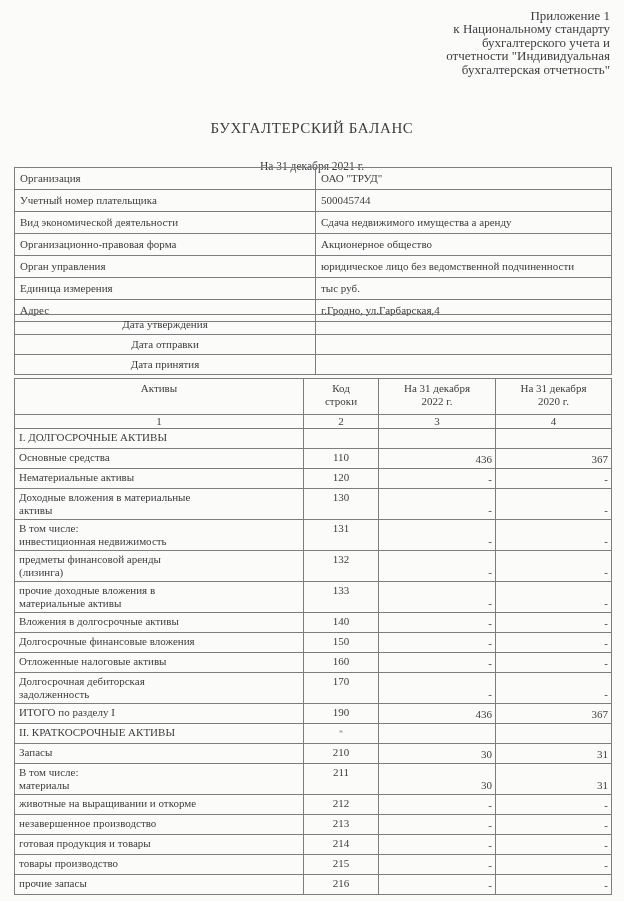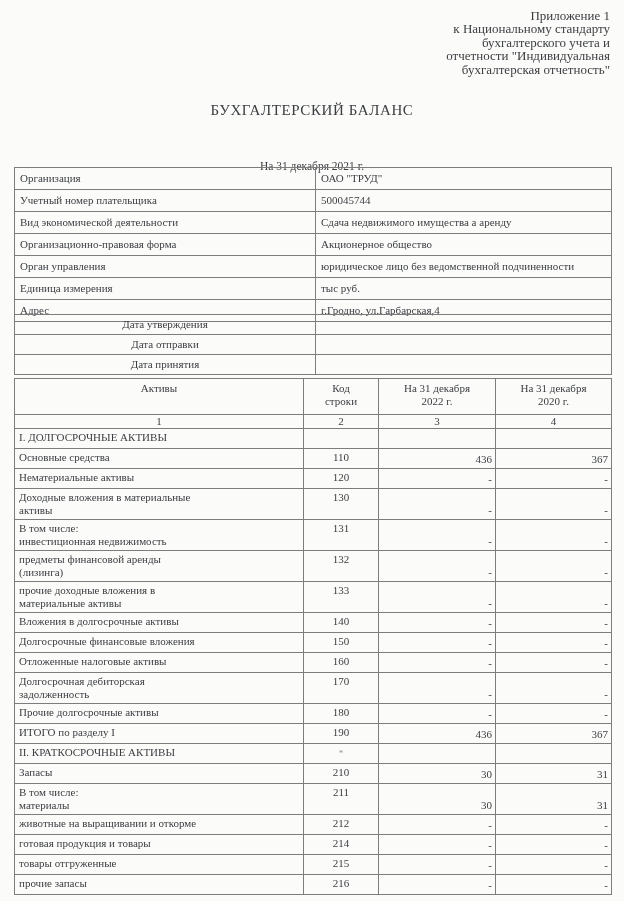--- a/index.html
+++ b/index.html
@@ -10,21 +10,21 @@
     font-family:"Liberation Serif", serif;
     color:#3b3e41;
   }
   
   .appendix {
     position:absolute; top:9px; right:14px;
     text-align:right; font-size:13px; line-height:13.4px;
   }
   
   .doc-title {
-    position:absolute; top:102px; left:0; width:100%;
+    position:absolute; top:120px; left:0; width:100%;
     text-align:center; font-size:15px; letter-spacing:0.6px; font-weight:normal; margin:0;
   }
   .doc-subtitle {
     position:absolute; top:160px; left:0; width:100%;
     text-align:center; font-size:11.5px;
   }
   table { border-collapse:collapse; table-layout:fixed; font-size:11px; line-height:13px; }
   td, th { border:1px solid #7d7d7d; font-weight:normal; overflow:hidden; }
   
   .info-table { position:absolute; top:167px; left:14px; width:597px; }
@@ -238,28 +238,20 @@
           <td class="col-label">
             <div>Долгосрочная дебиторская</div>
             <div>задолженность</div>
           </td>
           <td class="col-code">170</td>
           <td class="col-val">-</td>
           <td class="col-val">-</td>
         </tr>
         <tr>
           <td class="col-label">
-            <div>Прочие долгосрочные активы</div>
-          </td>
-          <td class="col-code">180</td>
-          <td class="col-val">-</td>
-          <td class="col-val">-</td>
-        </tr>
-        <tr>
-          <td class="col-label">
             <div>ИТОГО по разделу I</div>
           </td>
           <td class="col-code">190</td>
           <td class="col-val">436</td>
           <td class="col-val">367</td>
         </tr>
         <tr class="section">
           <td class="col-label">
             <div>II. КРАТКОСРОЧНЫЕ АКТИВЫ</div>
           </td>
@@ -287,29 +279,37 @@
         <tr>
           <td class="col-label">
             <div>животные на выращивании и откорме</div>
           </td>
           <td class="col-code">212</td>
           <td class="col-val">-</td>
           <td class="col-val">-</td>
         </tr>
         <tr>
           <td class="col-label">
+            <div>незавершенное производство</div>
+          </td>
+          <td class="col-code">213</td>
+          <td class="col-val">-</td>
+          <td class="col-val">-</td>
+        </tr>
+        <tr>
+          <td class="col-label">
             <div>готовая продукция и товары</div>
           </td>
           <td class="col-code">214</td>
           <td class="col-val">-</td>
           <td class="col-val">-</td>
         </tr>
         <tr>
           <td class="col-label">
-            <div>товары отгруженные</div>
+            <div>товары производство</div>
           </td>
           <td class="col-code">215</td>
           <td class="col-val">-</td>
           <td class="col-val">-</td>
         </tr>
         <tr>
           <td class="col-label">
             <div>прочие запасы</div>
           </td>
           <td class="col-code">216</td>

